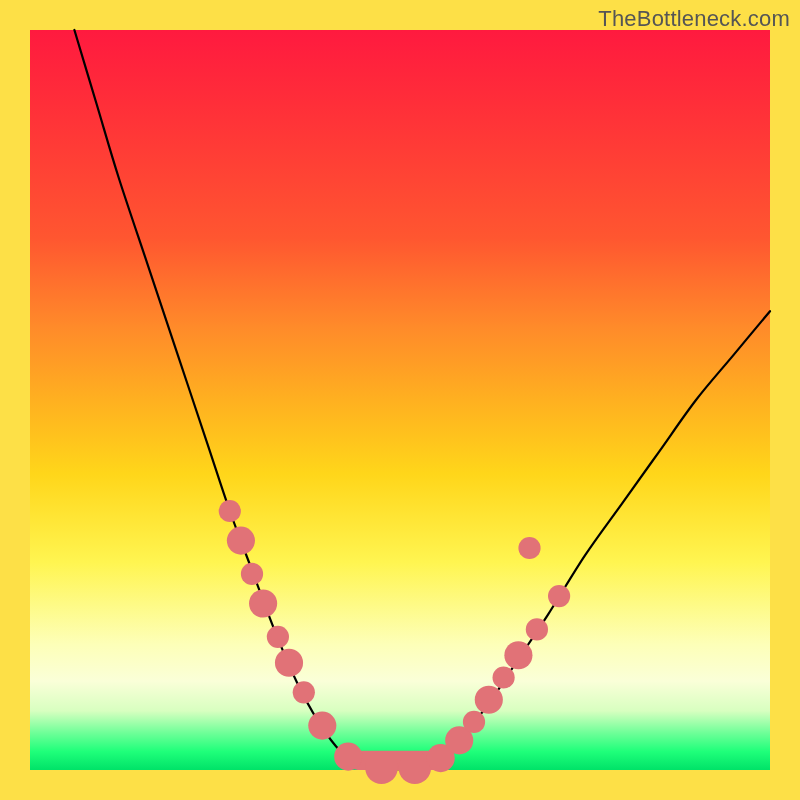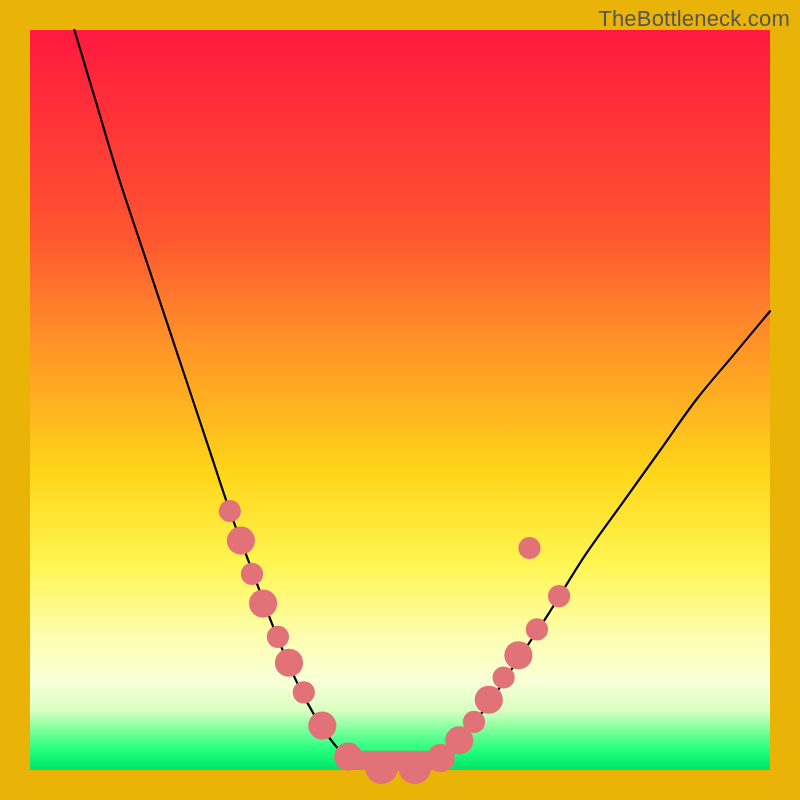--- a/index.html
+++ b/index.html
@@ -10,21 +10,21 @@
     background: #000;
     overflow: hidden;
     font-family: Arial, Helvetica, sans-serif;
   }
   .frame {
     position: absolute;
     left: 0;
     top: 0;
     width: 800px;
     height: 800px;
-    background: #eab308;
+    background: #fde047;
   }
   .plot-area {
     position: absolute;
     left: 30px;
     top: 30px;
     width: 740px;
     height: 740px;
     
     background: linear-gradient(to bottom,
       #ff1a3f 0%,

